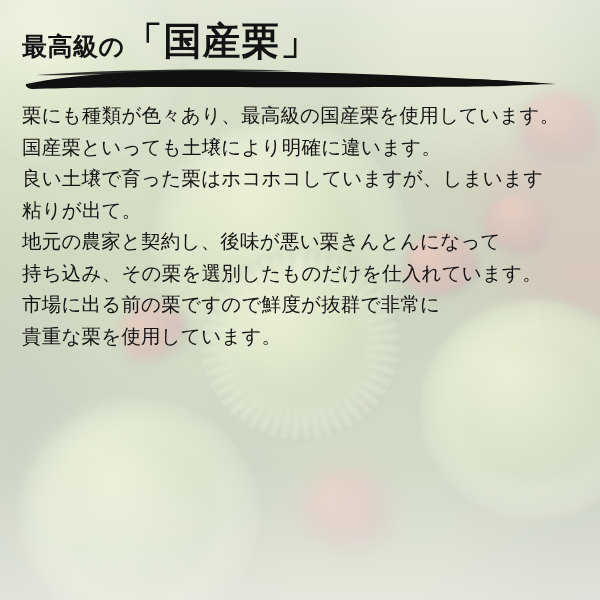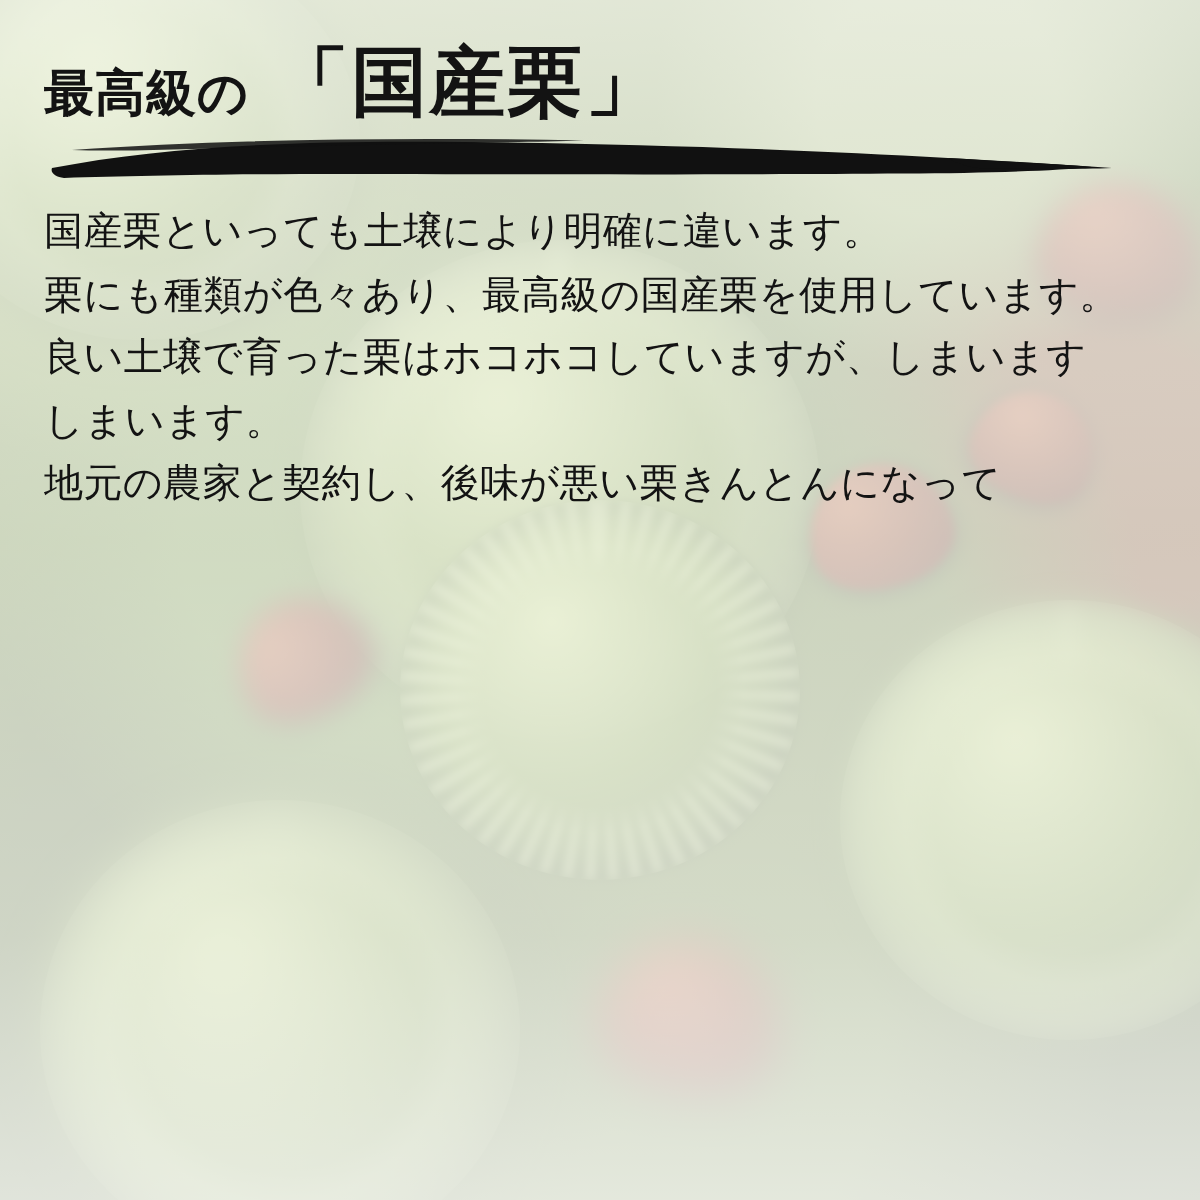--- a/index.html
+++ b/index.html
@@ -100,21 +100,21 @@
     margin: 4px 0 0 2px;
   }
   .headline .prefix {
     font-size: 25px;
     font-weight: 700;
   }
   .headline .quoted {
     font-size: 38px;
     font-weight: 700;
     line-height: 1;
-    margin-left: 12px;
+    margin-left: 0;
     letter-spacing: 1px;
   }
 
   
   .brush {
     position: relative;
     width: 548px;
     height: 26px;
     margin: 6px 0 8px 2px;
   }
@@ -172,21 +172,24 @@
 
     <div class="brush">
       <svg width="548" height="26" viewBox="0 0 548 26" xmlns="http://www.w3.org/2000/svg" aria-hidden="true">
         <path d="M4,18 C60,7 130,4 210,5 C300,6 380,9 452,13 C480,14.5 505,16 524,17.5 C506,19.5 470,20.5 430,20.8 C350,21.4 250,21.2 170,21 C110,20.8 52,21.6 10,23 C6,22.4 3,20.6 4,18 Z" fill="#111111"></path>
         <path d="M452,13 C486,15 512,16.5 534,18 C520,18.6 498,18.6 470,18.2 C462,17.8 456,15.6 452,13 Z" fill="#111111"></path>
         <path d="M14,9 C90,3.5 180,2.5 270,4.2 C220,5.6 140,6.6 70,8.6 C48,9.2 30,9.6 14,9 Z" fill="#111111" opacity="0.85"></path>
       </svg>
     </div>
 
     <div class="body-copy">
+      <p>栗にも種類が色々あり、最高級の国産栗を使用しています。</p>
       <p>国産栗といっても土壌により明確に違います。</p>
-      <p>栗にも種類が色々あり、最高級の国産栗を使用しています。</p>
       <p>良い土壌で育った栗はホコホコしていますが、しまいます</p>
-      <p>しまいます。</p>
+      <p>粘りが出て。</p>
       <p>地元の農家と契約し、後味が悪い栗きんとんになって</p>
+      <p>持ち込み、その栗を選別したものだけを仕入れています。</p>
+      <p>市場に出る前の栗ですので鮮度が抜群で非常に</p>
+      <p>貴重な栗を使用しています。</p>
     </div>
 
   </div>
 </div>
 
 </body></html>

